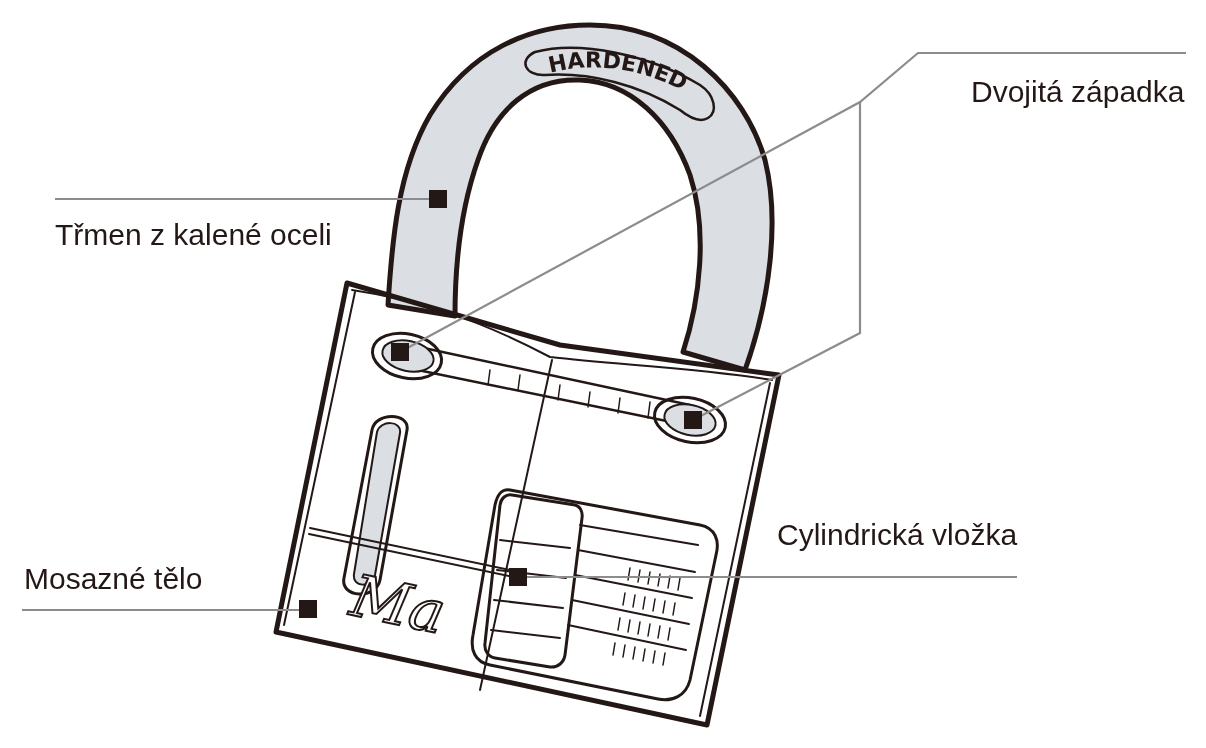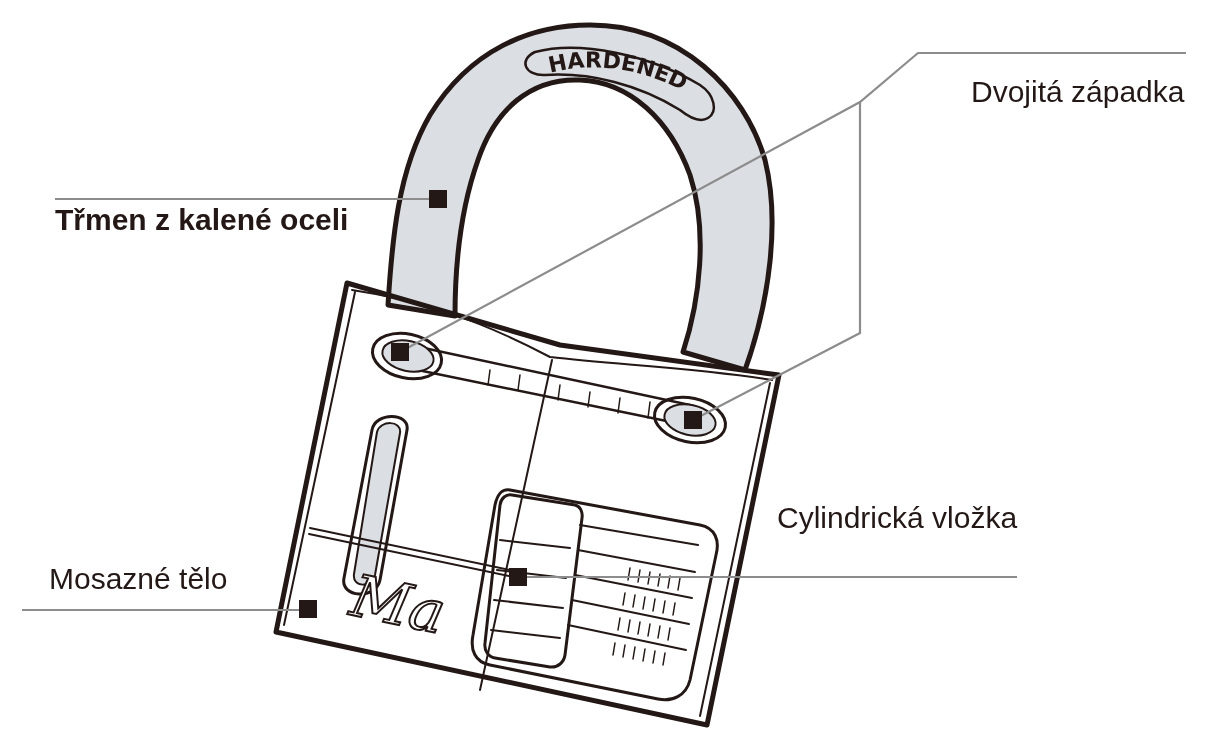--- a/index.html
+++ b/index.html
@@ -79,16 +79,16 @@
 
   <g>
     <rect class="marker" x="429" y="190" width="18" height="18"></rect>
     <rect class="marker" x="391" y="343" width="18" height="18"></rect>
     <rect class="marker" x="684" y="411" width="18" height="18"></rect>
     <rect class="marker" x="509" y="568" width="18" height="18"></rect>
     <rect class="marker" x="299" y="600" width="18" height="18"></rect>
   </g>
 </svg>
 
-<div class="label" style="left:55px; top:205px;font-weight:bold;">Třmen z kalené oceli</div>
+<div class="label" style="left:55px; top:220px;">Třmen z kalené oceli</div>
 <div class="label" style="left:951px; top:77px;margin-left:20px;">Dvojitá západka</div>
-<div class="label" style="left:777px; top:503px;">Cylindrická vložka</div>
-<div class="label" style="left:24px; top:564px;margin-left:25px;">Mosazné tělo</div>
+<div class="label" style="left:777px; top:520px;">Cylindrická vložka</div>
+<div class="label" style="left:24px; top:564px;">Mosazné tělo</div>
 
 </body></html>

